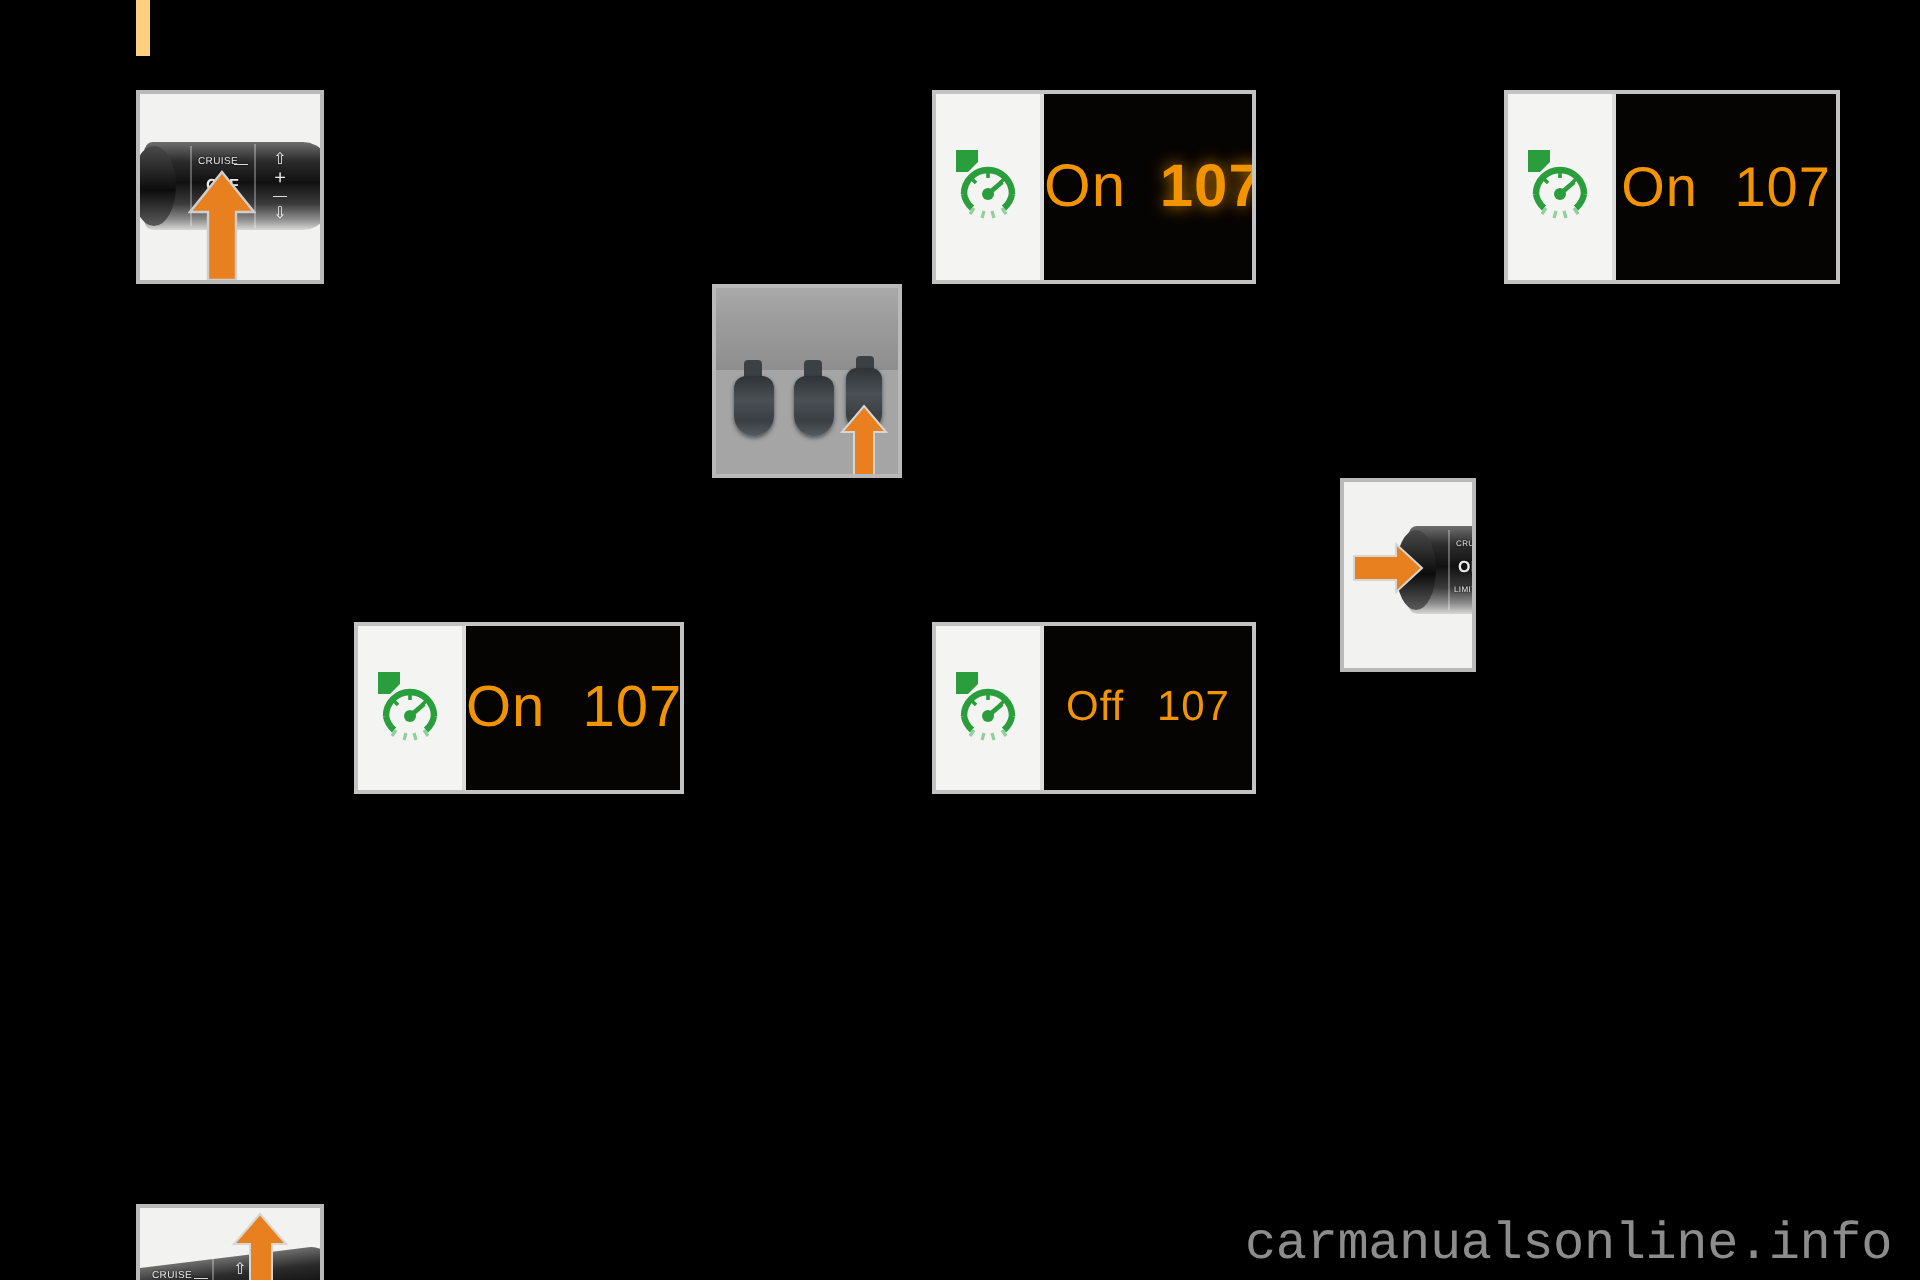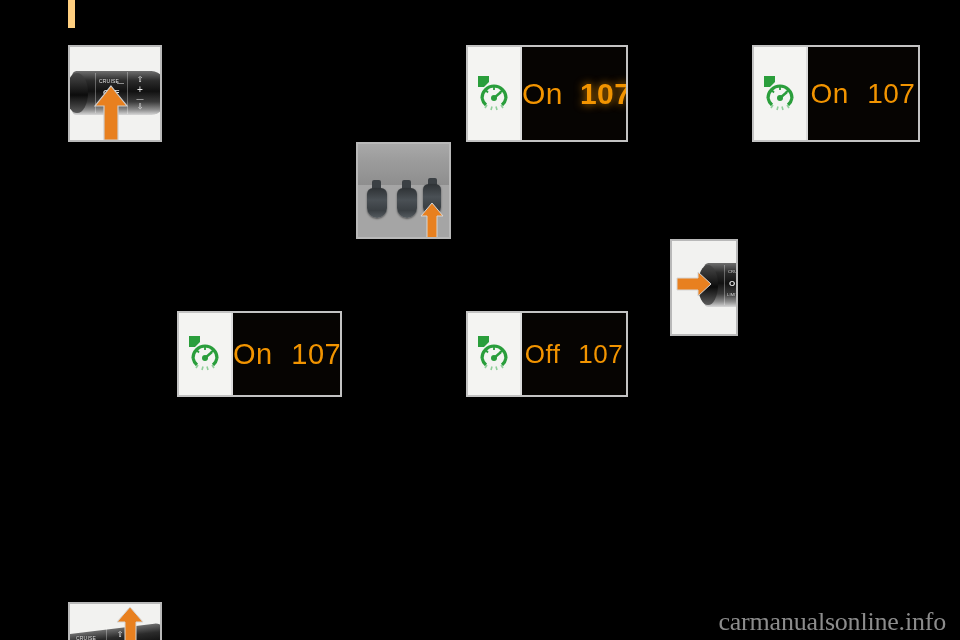--- a/index.html
+++ b/index.html
@@ -147,21 +147,21 @@
     border-radius:2px;
   }
 
   
   .watermark {
     position: absolute;
     right: 14px;
     bottom: 3px;
     color: #8c8c8c;
     font-size: 26px;
-    font-family: Liberation Serif, serif;
+    font-family: Liberation Mono, monospace;
     letter-spacing: -0.2px;
   }
 </style>
 </head>
 <body>
 
 <div class="page">
 
   <div class="corner-marker"></div>
 
@@ -326,21 +326,21 @@
           <circle cx="22" cy="28" r="3" fill="#2a9e3c"></circle>
           <line x1="22" y1="28" x2="29" y2="22" stroke="#2a9e3c" stroke-width="2.4"></line>
           <line x1="22" y1="16" x2="22" y2="20" stroke="#2a9e3c" stroke-width="1.8"></line>
           <line x1="13.5" y1="20" x2="16" y2="22.5" stroke="#2a9e3c" stroke-width="1.8"></line>
           <line x1="30.5" y1="20" x2="28" y2="22.5" stroke="#2a9e3c" stroke-width="1.8"></line>
           <path d="M13,38 l2,-3 M19,40 l1,-3.5 M25,40 l-1,-3.5 M31,38 l-2,-3" stroke="#8fcf9a" stroke-width="1.6" fill="none"></path>
         </svg>
       </span>
     </div>
     <div class="screen-pane">
-      <div class="screen-text" style="font-size:26px;">
+      <div class="screen-text" style="font-size:21px;">
         <span>Off</span>
         <span style="margin-left:10px;">107</span>
       </div>
     </div>
   </div>
 
   <div class="watermark">carmanualsonline.info</div>
 
 </div>
 

